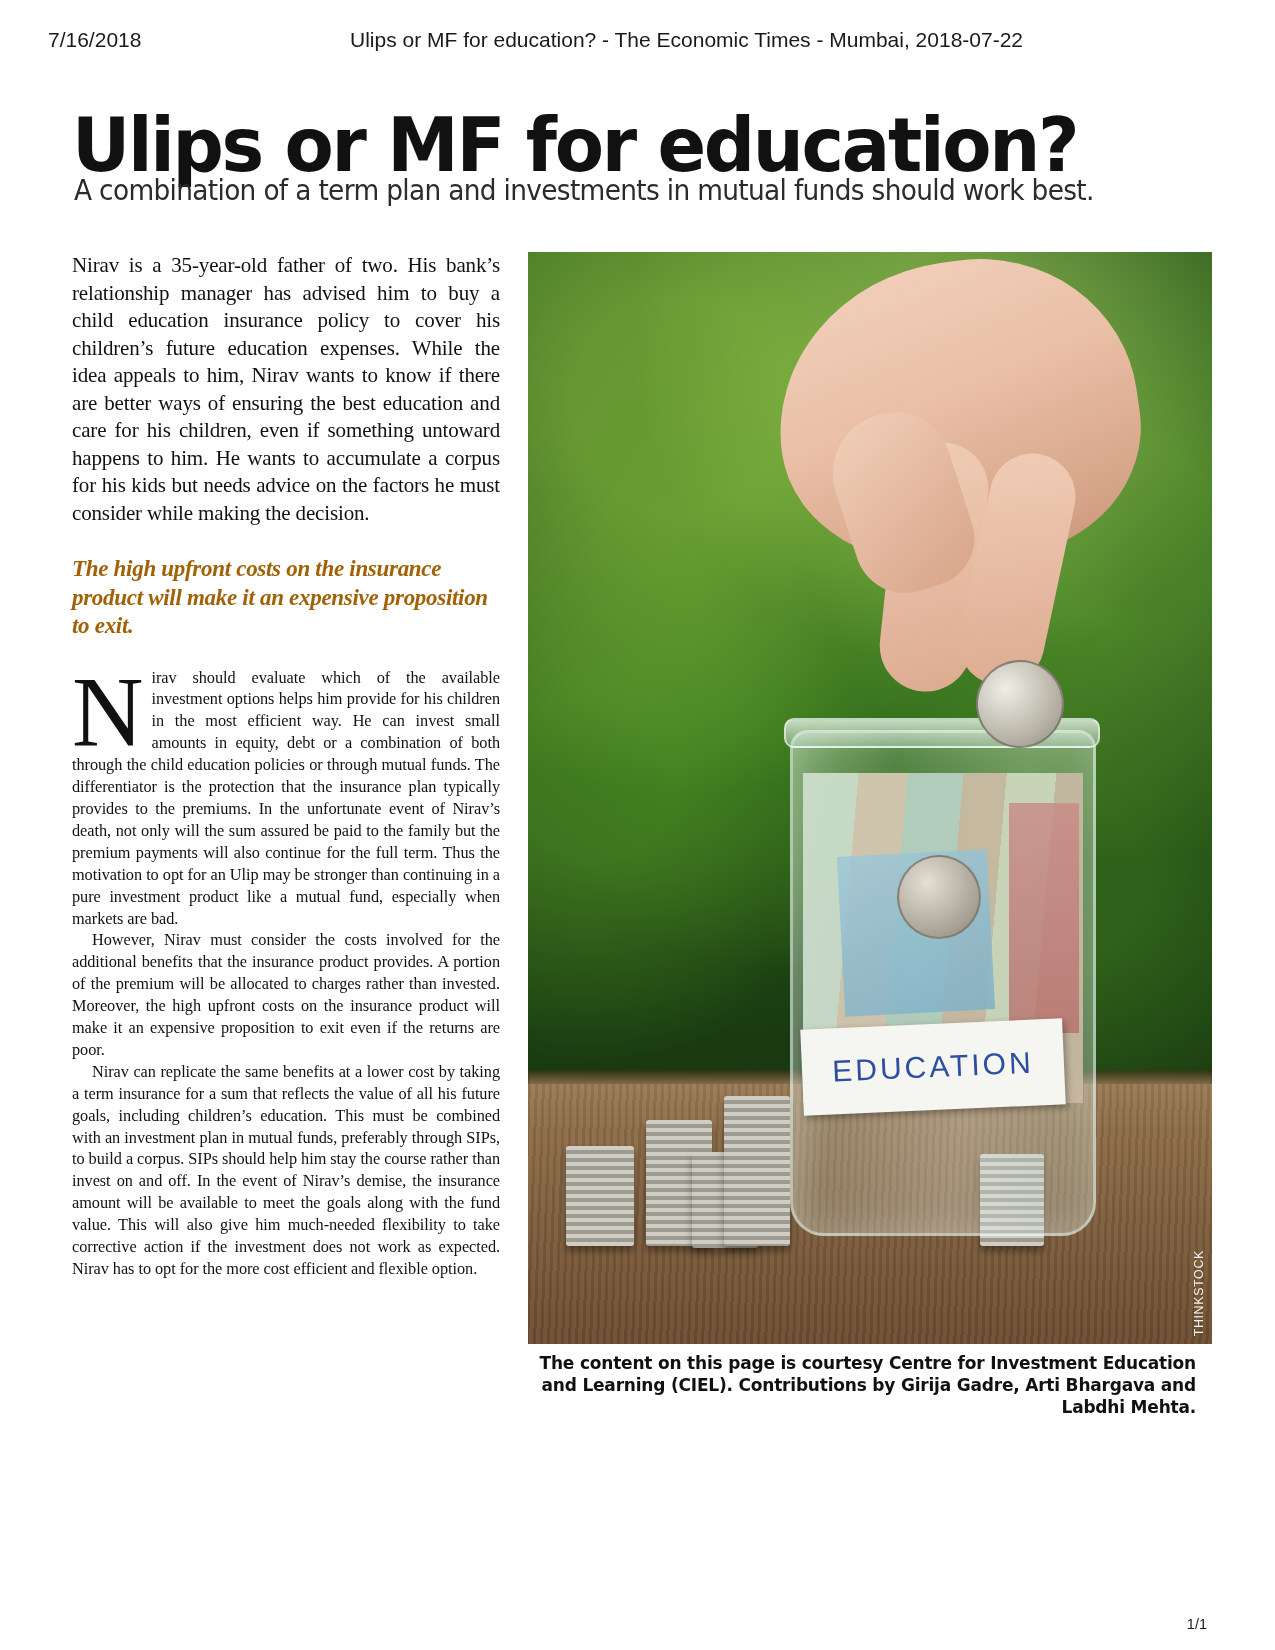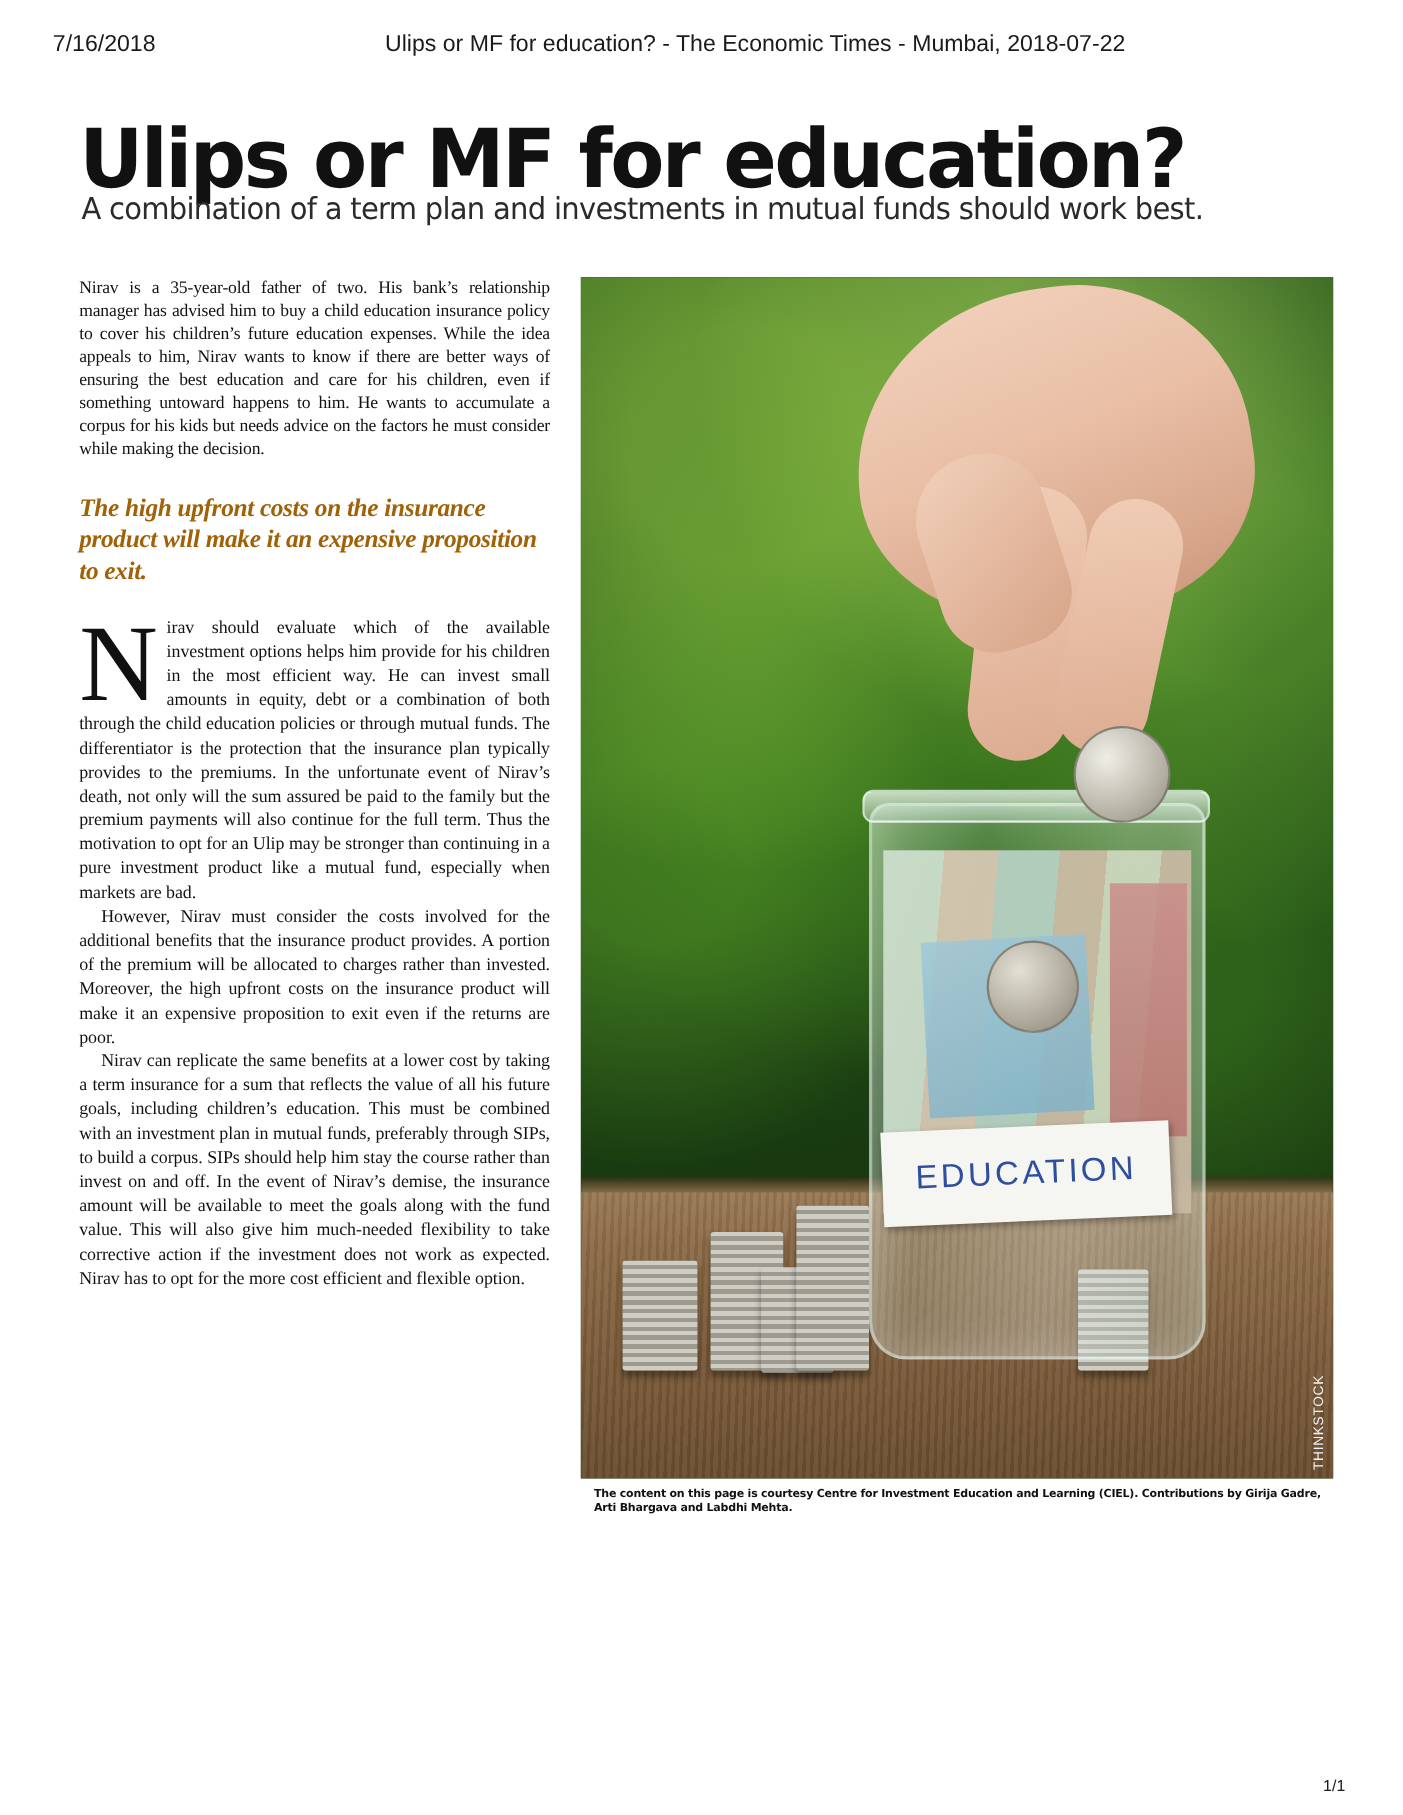--- a/index.html
+++ b/index.html
@@ -51,21 +51,21 @@
     align-items: baseline;
     font-family: "Liberation Sans", sans-serif;
     font-size: 14.5px;
     color: #1a1a1a;
   }
   .print-footer .pf-url {
     margin-left: 50px;
   }
   .print-footer .pf-page {
     position: absolute;
-    right: 52px;
+    right: 68px;
     margin-left: 20px;
   }
 
   
   .headline {
     position: absolute;
     top: 58px;
     left: 72px;
     width: 1140px;
     font-family: "DejaVu Sans", sans-serif;
@@ -93,21 +93,21 @@
 
   
   .col-left {
     position: absolute;
     top: 252px;
     left: 72px;
     width: 428px;
   }
   .intro {
     font-family: "Liberation Serif", serif;
-    font-size: 16px;
+    font-size: 21px;
     line-height: 1.31;
     text-align: justify;
     color: #111;
     letter-spacing: -0.15px;
   }
   .pullquote {
     margin-top: 28px;
     font-family: "Liberation Serif", serif;
     font-style: italic;
     font-weight: bold;
@@ -323,26 +323,26 @@
     font-family: "Liberation Sans", sans-serif;
     font-size: 12.5px;
     letter-spacing: 0.6px;
     color: #f2f2f2;
     writing-mode: vertical-rl;
     transform: rotate(180deg);
   }
   .photo-caption {
     position: absolute;
     top: 1352px;
-    left: 540px;
+    left: 512px;
     width: 684px;
-    text-align: left;
+    text-align: right;
     font-family: "DejaVu Sans", sans-serif;
     font-weight: bold;
-    font-size: 10px;
+    font-size: 17px;
     line-height: 1.3;
     color: #111;
     letter-spacing: -0.2px;
   }
 </style>
 </head>
 <body>
 
 <div class="page">
 

